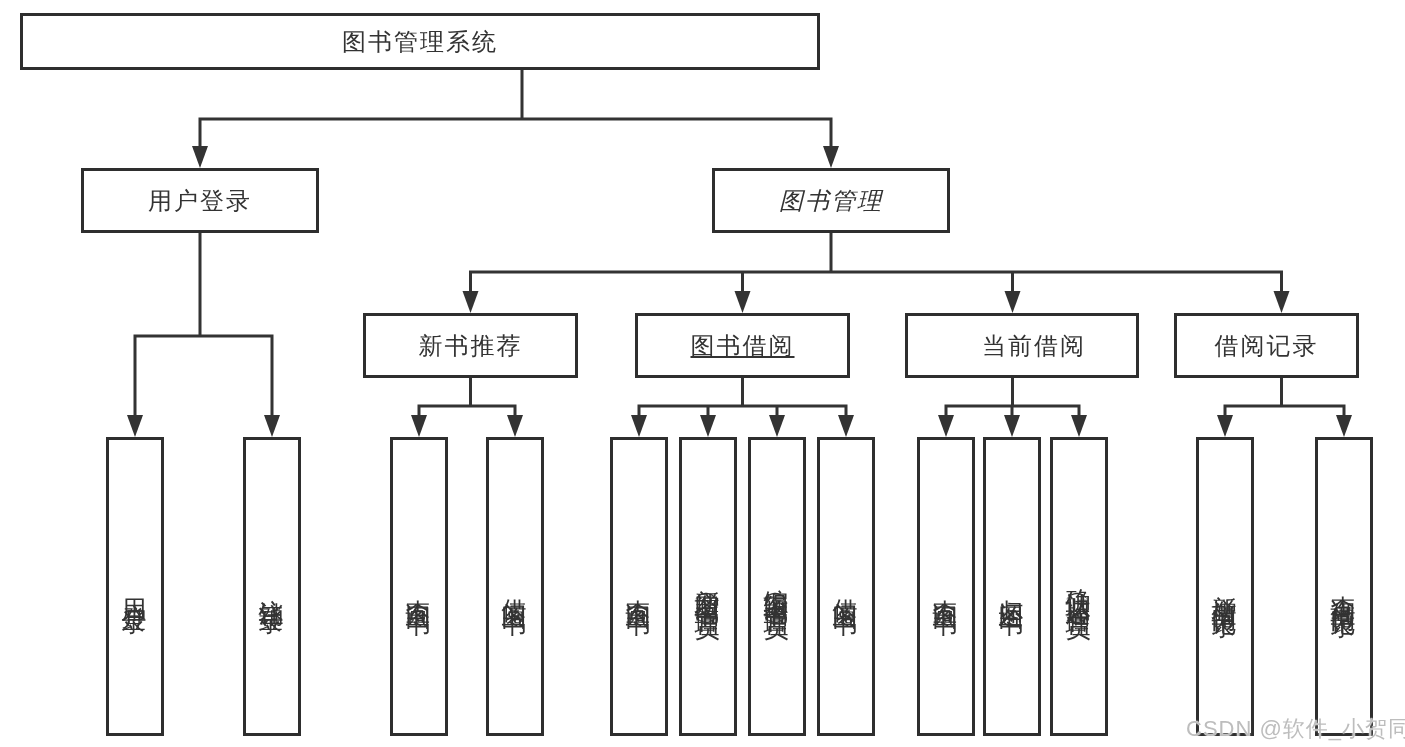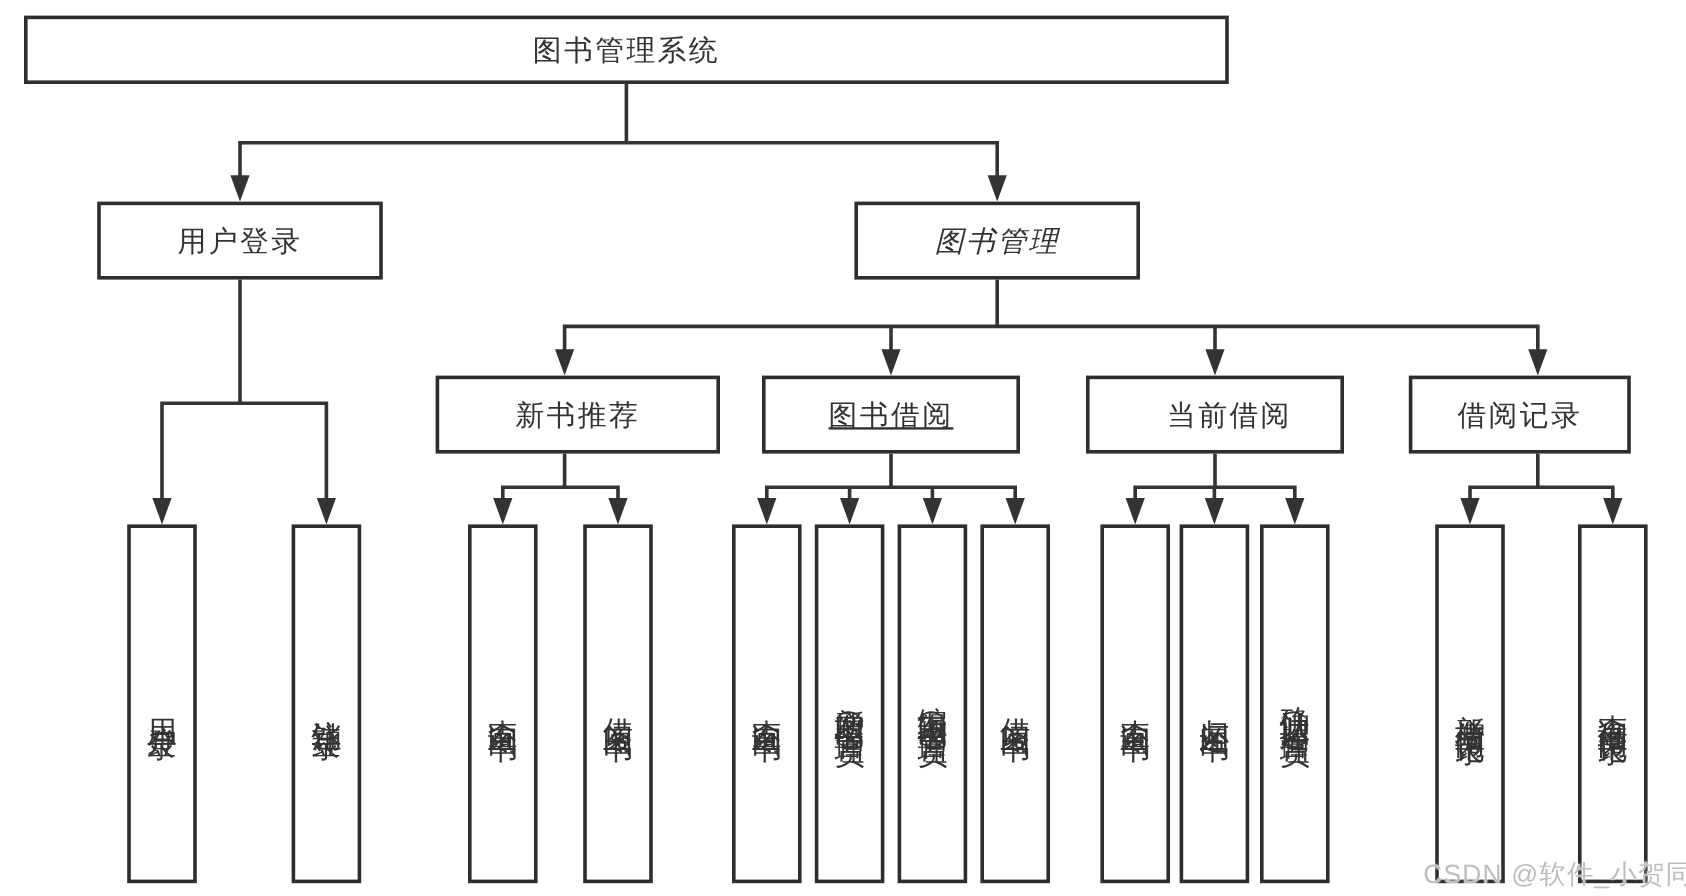--- a/index.html
+++ b/index.html
@@ -53,28 +53,28 @@
         <polygon points="769,415 785,415 777,437"></polygon>
         <polygon points="838,415 854,415 846,437"></polygon>
         <polygon points="938,415 954,415 946,437"></polygon>
         <polygon points="1004,415 1020,415 1012,437"></polygon>
         <polygon points="1071,415 1087,415 1079,437"></polygon>
         <polygon points="1217,415 1233,415 1225,437"></polygon>
         <polygon points="1336,415 1352,415 1344,437"></polygon>
       </g>
   </svg>
 
-  <div class="node hbox" style="left:20px;top:13px;width:1004px;height:57px;">图书管理系统</div>
+  <div class="node hbox" style="left:20px;top:13px;width:800px;height:57px;">图书管理系统</div>
 
   <div class="node hbox" style="left:81px;top:168px;width:238px;height:65px;">用户登录</div>
   <div class="node hbox" style="left:712px;top:168px;width:238px;height:65px;font-style:italic;">图书管理</div>
 
-  <div class="node hbox" style="left:363px;top:313px;width:237px;height:65px;">新书推荐</div>
+  <div class="node hbox" style="left:363px;top:313px;width:215px;height:65px;">新书推荐</div>
   <div class="node hbox" style="left:635px;top:313px;width:215px;height:65px;text-decoration:underline;">图书借阅</div>
-  <div class="node hbox" style="left:905px;top:313px;width:215px;height:65px;padding-left:24px;">当前借阅</div>
+  <div class="node hbox" style="left:905px;top:313px;width:234px;height:65px;padding-left:24px;">当前借阅</div>
   <div class="node hbox" style="left:1174px;top:313px;width:185px;height:65px;">借阅记录</div>
 
   <div class="node vbox" style="left:106px;top:437px;width:58px;height:299px;">用户登录</div>
   <div class="node vbox" style="left:243px;top:437px;width:58px;height:299px;">注销登录</div>
 
   <div class="node vbox" style="left:390px;top:437px;width:58px;height:299px;">查询图书</div>
   <div class="node vbox" style="left:486px;top:437px;width:58px;height:299px;">借阅图书</div>
 
   <div class="node vbox" style="left:610px;top:437px;width:58px;height:299px;">查询图书</div>
   <div class="node vbox" style="left:679px;top:437px;width:58px;height:299px;">新增图书（管理员）</div>

